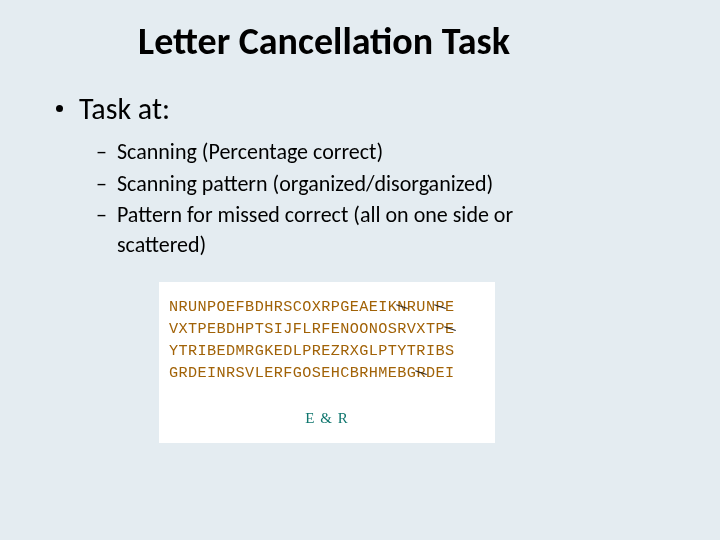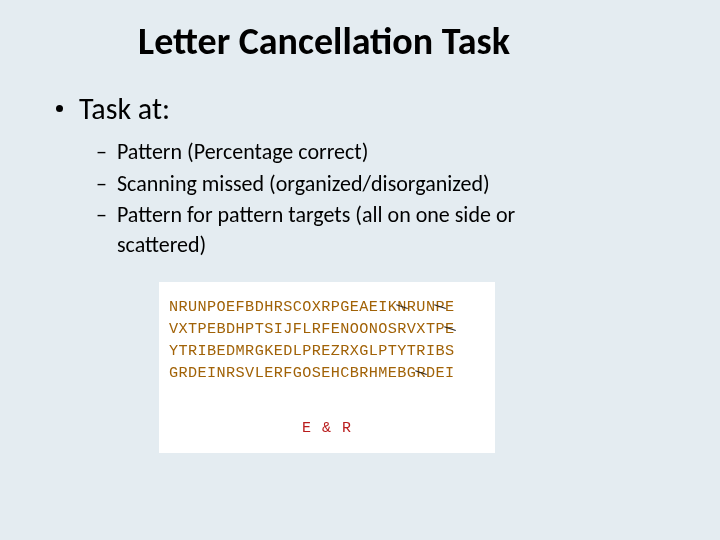--- a/index.html
+++ b/index.html
@@ -81,54 +81,54 @@
     content: "";
     position: absolute;
     left: -1px;
     right: -1px;
     top: 46%;
     height: 1px;
     background: #222;
     transform: rotate(18deg);
   }
   .fig-label {
-    font-family: Liberation Mono, monospace;
+    font-family: Liberation Serif, serif;
     font-size: 15px;
-    color: #b91c1c;
+    color: #0f766e;
     text-align: center;
-    margin-top: 36px;
+    margin-top: 26px;
     letter-spacing: 1px;
   }
 </style>
 </head>
 <body>
 
 <div class="slide">
 
   <div class="title">Letter Cancellation Task</div>
 
   <div class="body">
 
     <div class="bullet-l1">
       <span class="dot"></span>
       <span>Task at:</span>
     </div>
 
     <div class="sub-list">
       <div class="bullet-l2">
         <span class="dash">–</span>
-        <span>Pattern (Percentage correct)</span>
+        <span>Scanning (Percentage correct)</span>
       </div>
       <div class="bullet-l2">
         <span class="dash">–</span>
-        <span>Scanning missed (organized/disorganized)</span>
+        <span>Scanning pattern (organized/disorganized)</span>
       </div>
       <div class="bullet-l2">
         <span class="dash">–</span>
-        <span>Pattern for pattern targets (all on one side or scattered)</span>
+        <span>Pattern for missed correct (all on one side or scattered)</span>
       </div>
     </div>
 
     <div class="figure">
       <div id="grid-rows">
           <div class="letter-row">NRUNPOEFBDHRSCOXRPGEAEIK<span class="cancel">N</span>RUN<span class="cancel">P</span>E</div>
           <div class="letter-row">VXTPEBDHPTSIJFLRFENOONOSRVXTP<span class="cancel">E</span></div>
           <div class="letter-row">YTRIBEDMRGKEDLPREZRXGLPTYTRIBS</div>
           <div class="letter-row">GRDEINRSVLERFGOSEHCBRHMEBG<span class="cancel">R</span>DEI</div>
         </div>

